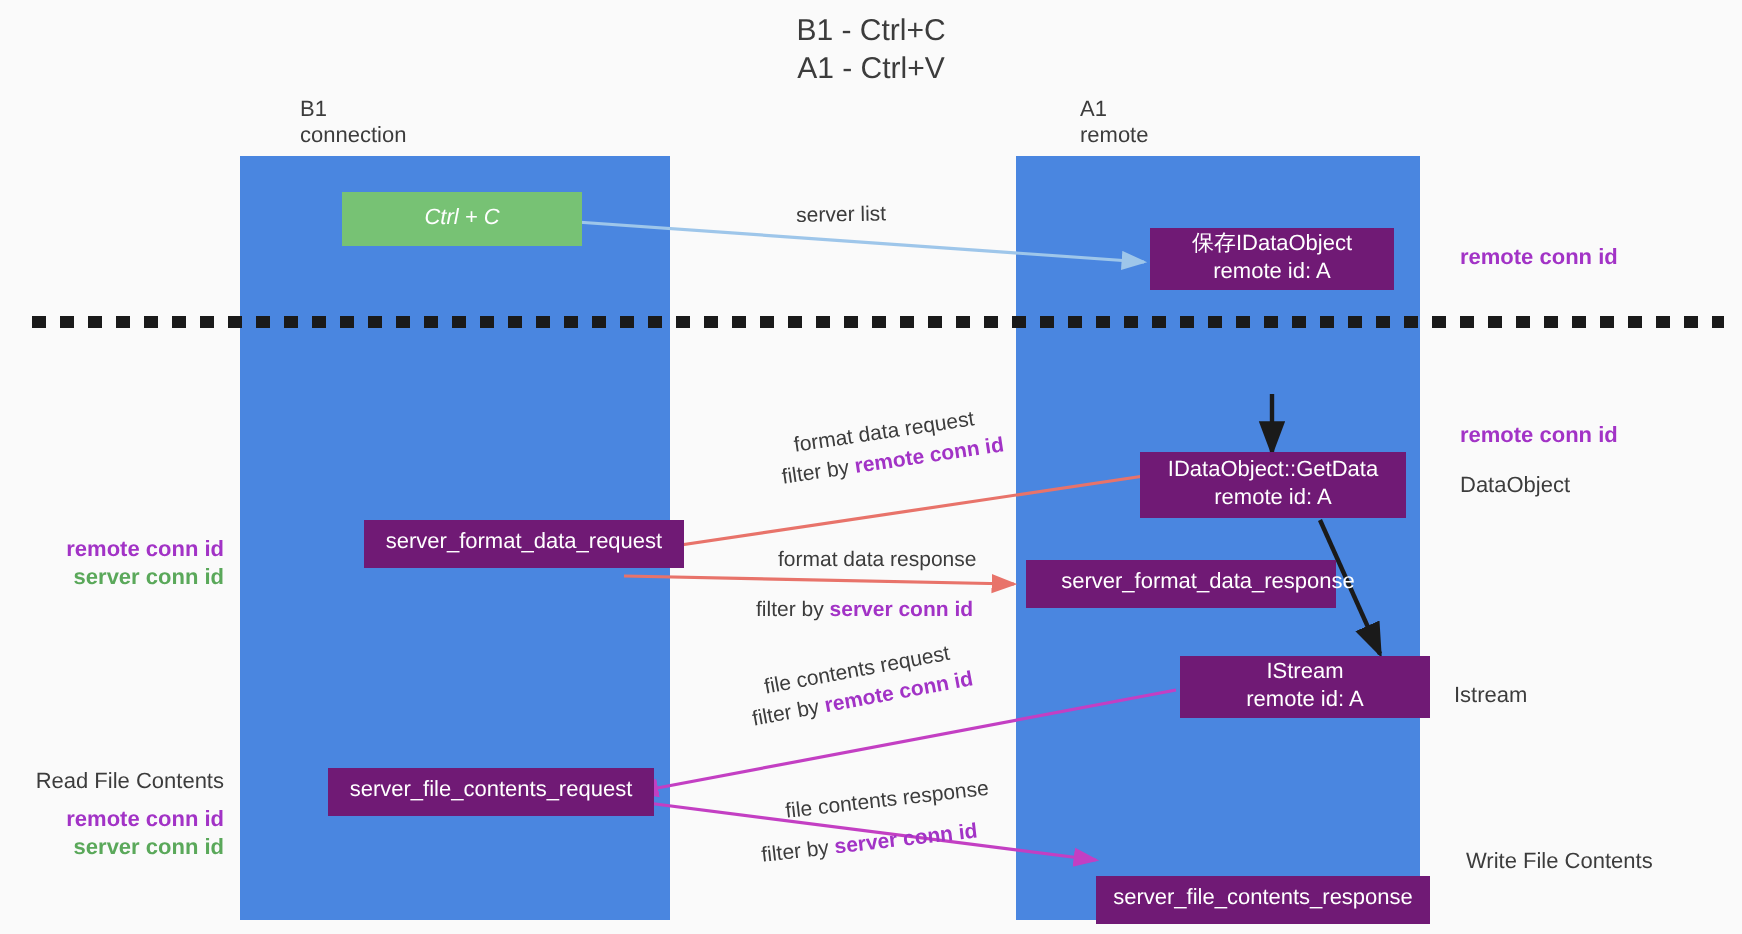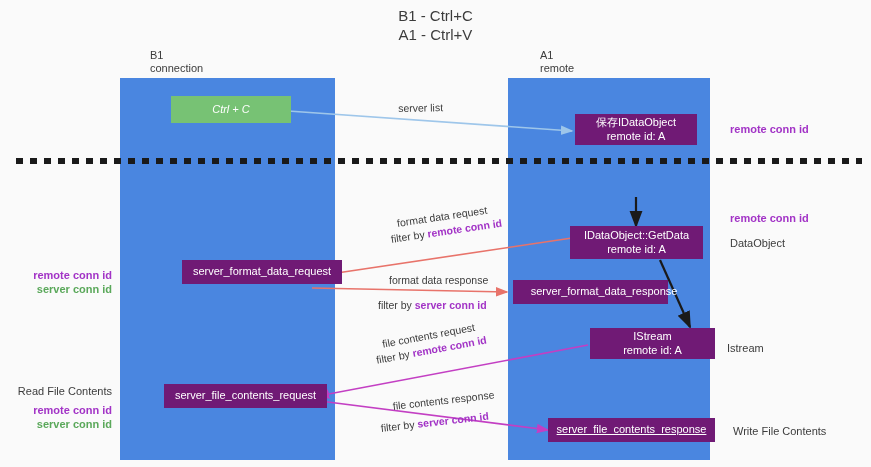--- a/index.html
+++ b/index.html
@@ -136,21 +136,21 @@
 
   <div class="box orange" style="left:590px;top:328px;width:125px;height:31px;">
     <span>IStream</span>
     <span>remote id: A</span>
   </div>
 
   <div class="box orange" style="left:148px;top:384px;width:163px;height:24px;margin-left:16px;">
     <span>server_file_contents_request</span>
   </div>
 
-  <div class="box orange" style="left:548px;top:418px;width:167px;height:24px;text-decoration:underline;">
+  <div class="box orange" style="left:548px;top:438px;width:167px;height:24px;">
     <span>server_file_contents_response</span>
   </div>
 
   <div class="cap" style="left:396px;top:216px;transform:rotate(-8.4deg);">format data request</div>
   <div class="cap" style="left:390px;top:232px;transform:rotate(-8.4deg);"><span class="flat">filter by </span><span class="pp">remote conn id</span></div>
 
   <div class="cap" style="left:389px;top:273px;">format data response</div>
   <div class="cap" style="left:378px;top:298px;"><span class="flat">filter by </span><span class="pp">server conn id</span></div>
 
   <div class="cap" style="left:381px;top:337px;transform:rotate(-10.5deg);">file contents request</div>

